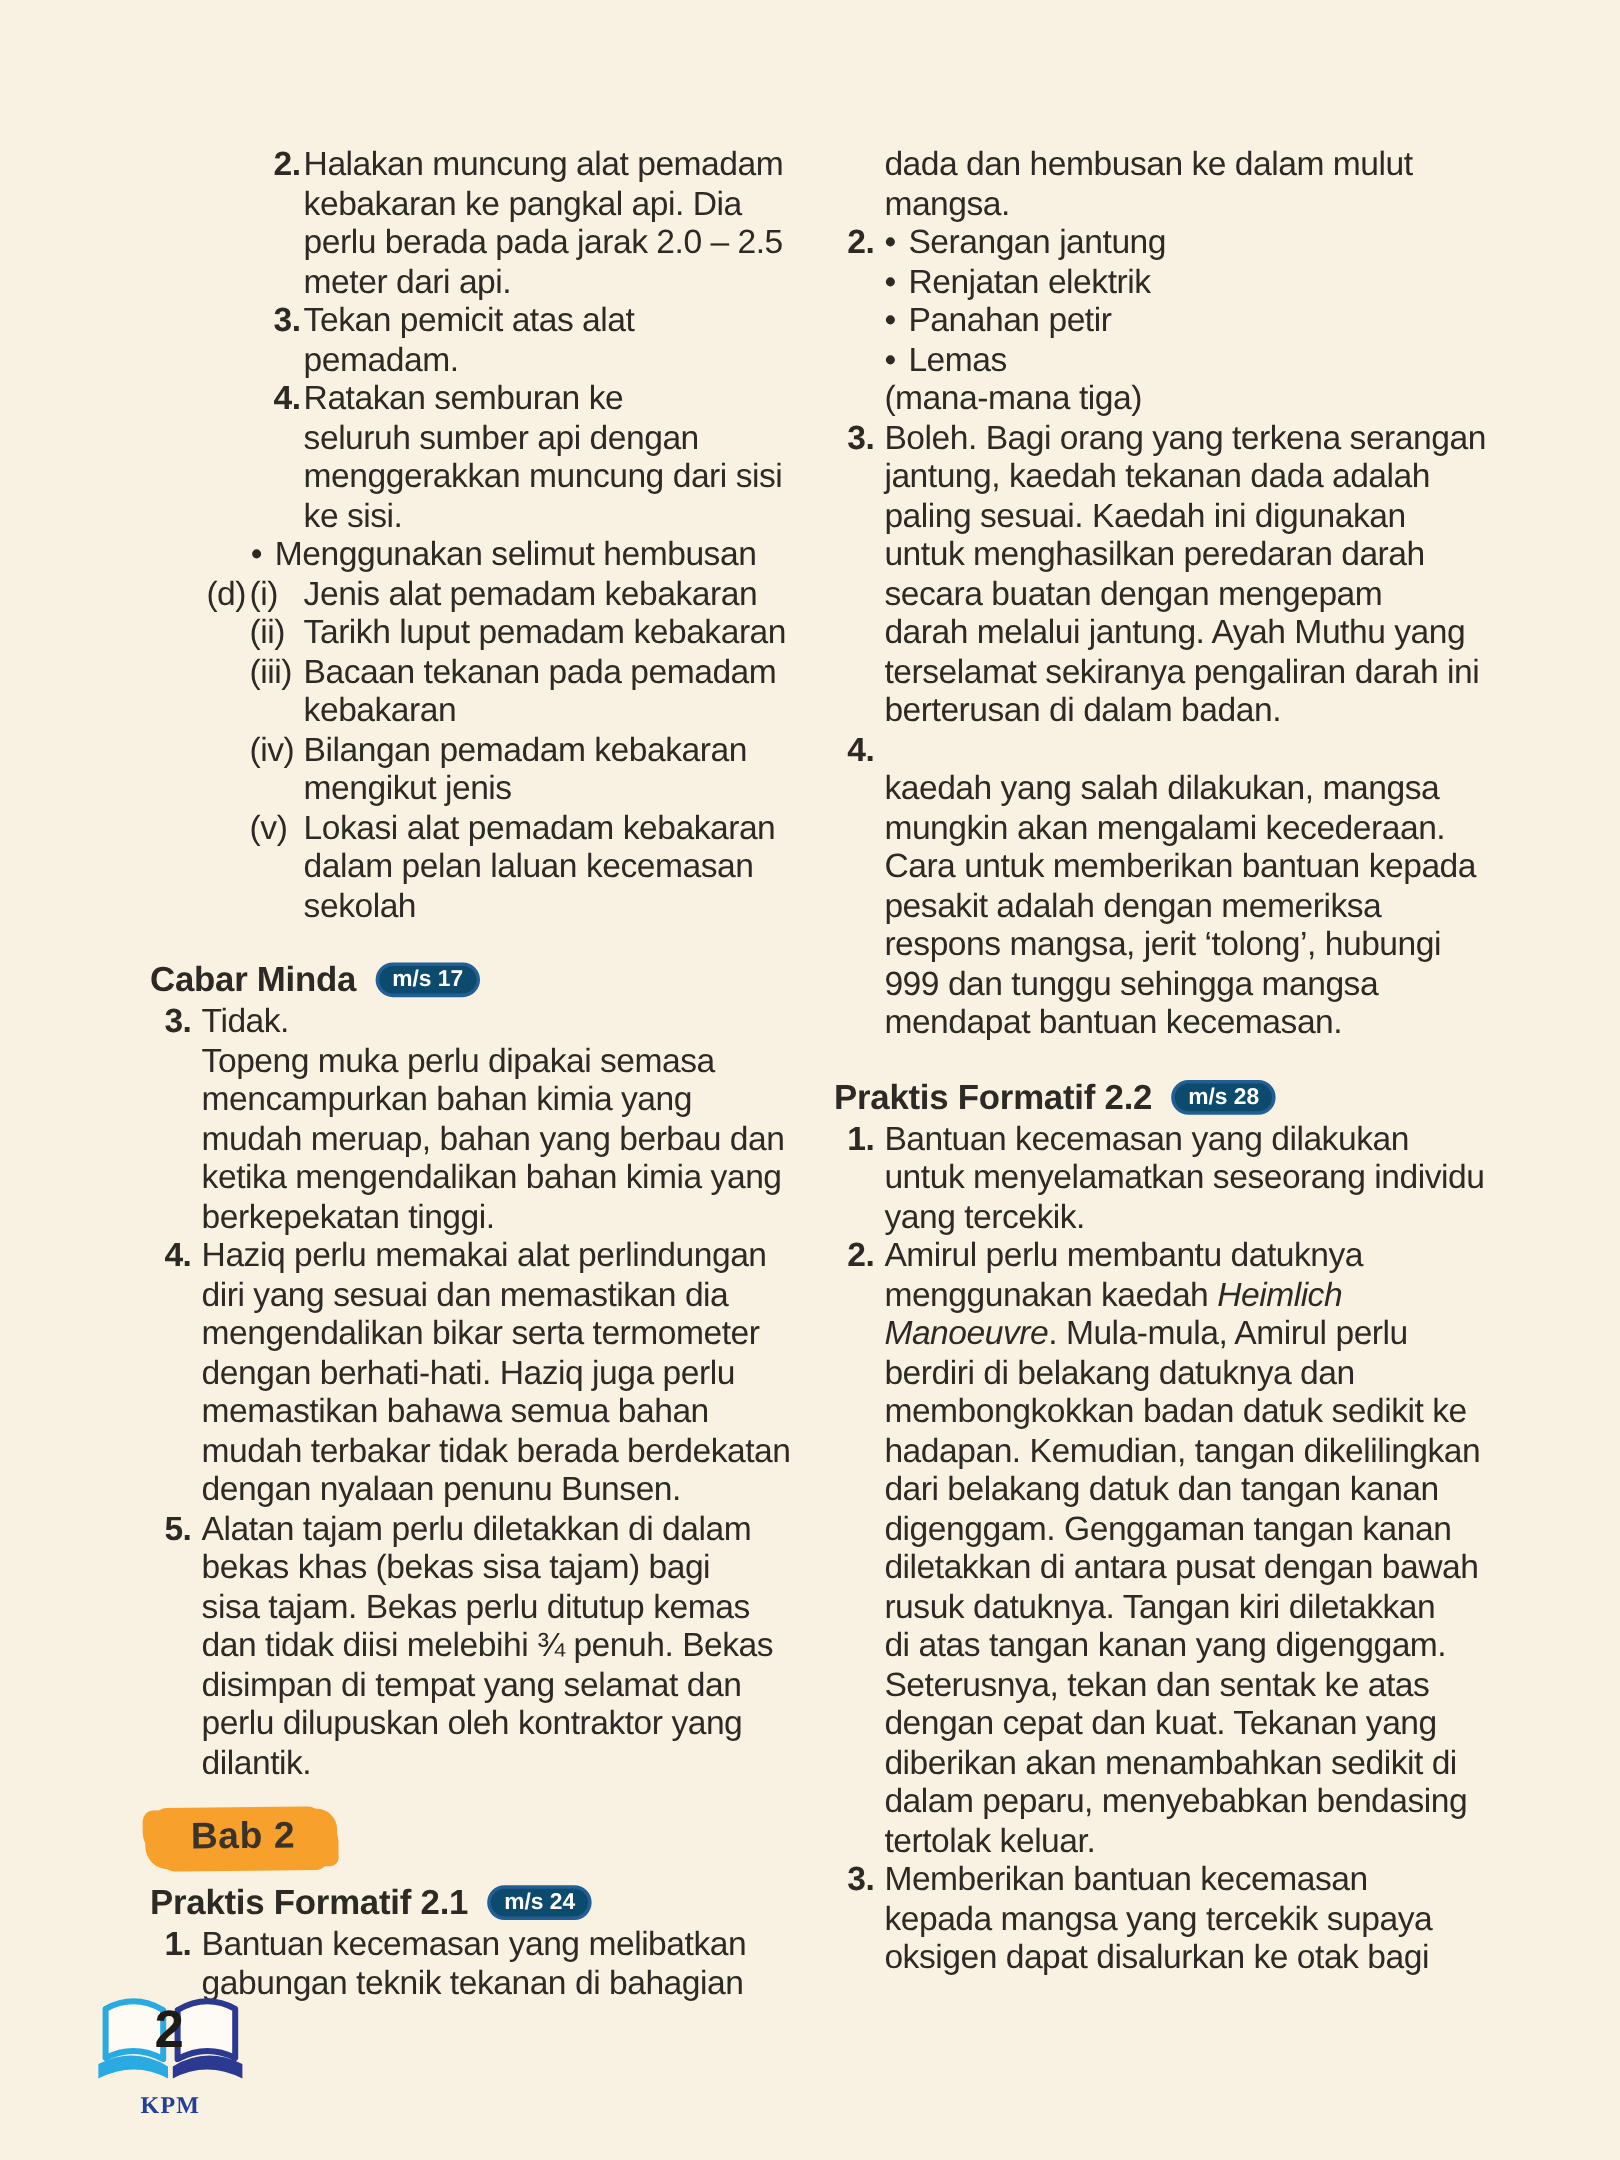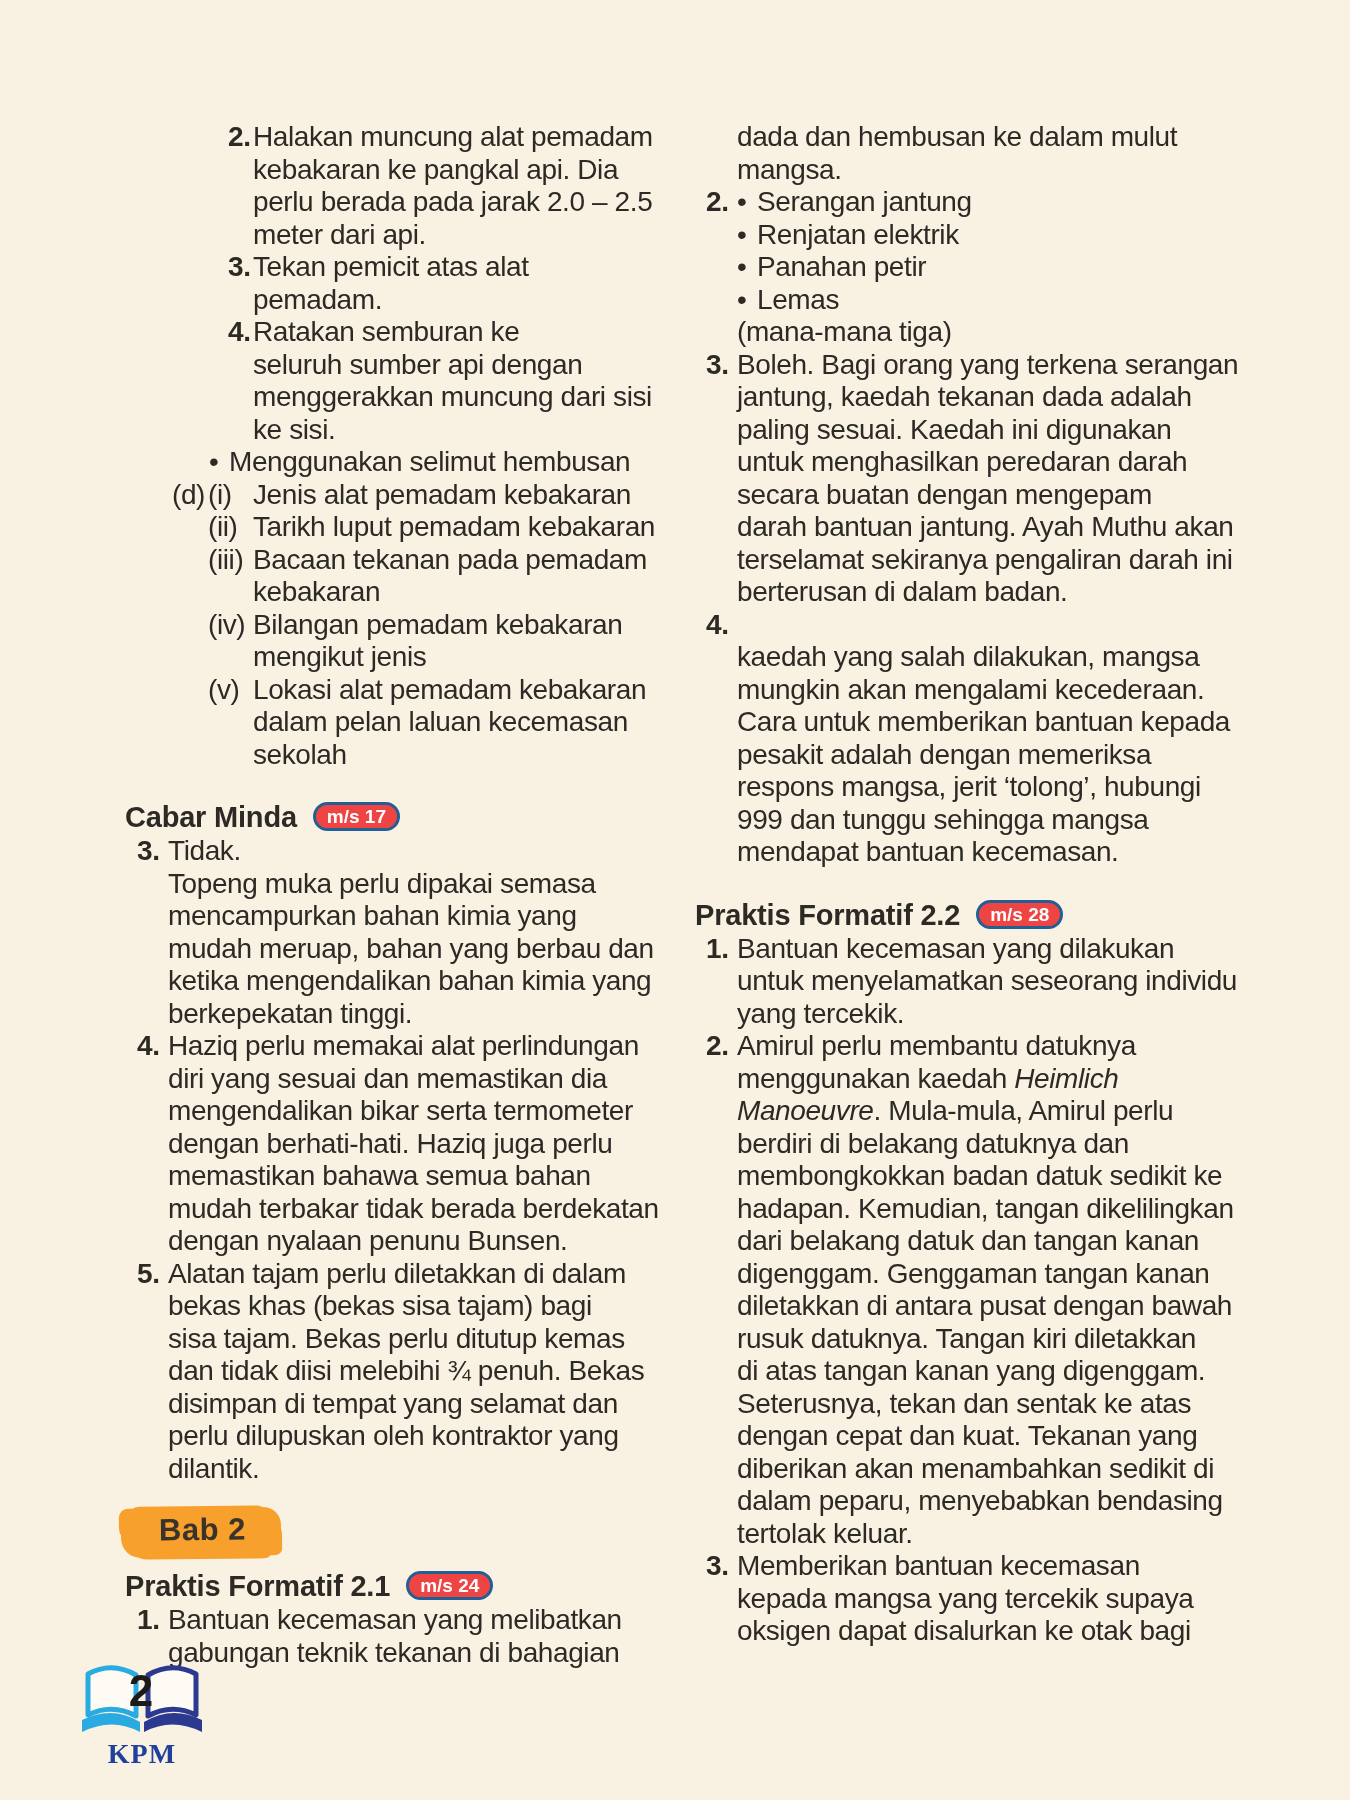--- a/index.html
+++ b/index.html
@@ -28,40 +28,40 @@
   .ti-norm-l{padding-left:43px;}
   .ti-norm-r{padding-left:42px;}
   .ti-rbullet{padding-left:62px;}
   .it{font-style:italic;}
   .heading{
     margin-top:28px;height:36px;line-height:36px;white-space:nowrap;
     font-size:29px;font-weight:bold;letter-spacing:-0.2px;
   }
   .badge{
     display:inline-block;vertical-align:4px;margin-left:16px;
-    background:#ef4444;border:3px solid #235e94;border-radius:16px;
+    background:#0c4a6e;border:3px solid #235e94;border-radius:16px;
     color:#ffffff;font-size:19px;line-height:23px;padding:0 11px;
     font-weight:bold;letter-spacing:0;
   }
   .chapter{margin:24px 0 13px;position:relative;width:fit-content;}
   .chapter + .heading{margin-top:0;}
   .chapter-bg{
     display:inline-block;background:#f7a02c;color:#3a332b;
     padding:5px 30px 9px 34px;
     border-radius:14px 20px 12px 22px;
     transform:rotate(-0.6deg);
     box-shadow:-7px 5px 0 -3px #f7a02c, 8px -4px 0 -3px #f7a02c,
                11px 6px 0 -5px #f7a02c, -11px -6px 0 -5px #f7a02c,
                0 8px 0 -4px #f7a02c, 0 -7px 0 -4px #f7a02c;
     font-size:31px;font-weight:bold;letter-spacing:0.5px;line-height:32px;
   }
   .logo{position:absolute;left:80px;top:1658px;width:124px;text-align:center;}
   .kpm-label{
     font-family:"Liberation Serif",serif;font-weight:bold;
-    font-size:28px;color:#21409a;letter-spacing:1px;line-height:32px;margin-top:-2px;
+    font-size:20px;color:#21409a;letter-spacing:1px;line-height:32px;margin-top:-2px;
   }
 </style>
 </head>
 <body>
 
 <div class="col col-left">
     <div class="row ti-deep"><span class="mk mc-dnum">2.</span><span>Halakan muncung alat pemadam</span></div>
     <div class="row ti-deep"><span>kebakaran ke pangkal api. Dia</span></div>
     <div class="row ti-deep"><span>perlu berada pada jarak 2.0 – 2.5</span></div>
     <div class="row ti-deep"><span>meter dari api.</span></div>
@@ -113,21 +113,21 @@
     <div class="row ti-rbullet"><span class="mk mc-rnum">2.</span><span class="mk mc-rbul">•</span><span>Serangan jantung</span></div>
     <div class="row ti-rbullet"><span class="mk mc-rbul">•</span><span>Renjatan elektrik</span></div>
     <div class="row ti-rbullet"><span class="mk mc-rbul">•</span><span>Panahan petir</span></div>
     <div class="row ti-rbullet"><span class="mk mc-rbul">•</span><span>Lemas</span></div>
     <div class="row ti-norm-r"><span>(mana-mana tiga)</span></div>
     <div class="row ti-norm-r"><span class="mk mc-rnum">3.</span><span>Boleh. Bagi orang yang terkena serangan</span></div>
     <div class="row ti-norm-r"><span>jantung, kaedah tekanan dada adalah</span></div>
     <div class="row ti-norm-r"><span>paling sesuai. Kaedah ini digunakan</span></div>
     <div class="row ti-norm-r"><span>untuk menghasilkan peredaran darah</span></div>
     <div class="row ti-norm-r"><span>secara buatan dengan mengepam</span></div>
-    <div class="row ti-norm-r"><span>darah bantuan jantung. Ayah Muthu akan</span></div>
+    <div class="row ti-norm-r"><span>darah melalui jantung. Ayah Muthu yang</span></div>
     <div class="row ti-norm-r"><span>terselamat sekiranya pengaliran darah ini</span></div>
     <div class="row ti-norm-r"><span>berterusan di dalam badan.</span></div>
     <div class="row ti-norm-r"><span class="mk mc-rnum">4.</span></div>
     <div class="row ti-norm-r"><span>kaedah yang salah dilakukan, mangsa</span></div>
     <div class="row ti-norm-r"><span>mungkin akan mengalami kecederaan.</span></div>
     <div class="row ti-norm-r"><span>Cara untuk memberikan bantuan kepada</span></div>
     <div class="row ti-norm-r"><span>pesakit adalah dengan memeriksa</span></div>
     <div class="row ti-norm-r"><span>respons mangsa, jerit ‘tolong’, hubungi</span></div>
     <div class="row ti-norm-r"><span>999 dan tunggu sehingga mangsa</span></div>
     <div class="row ti-norm-r"><span>mendapat bantuan kecemasan.</span></div>

